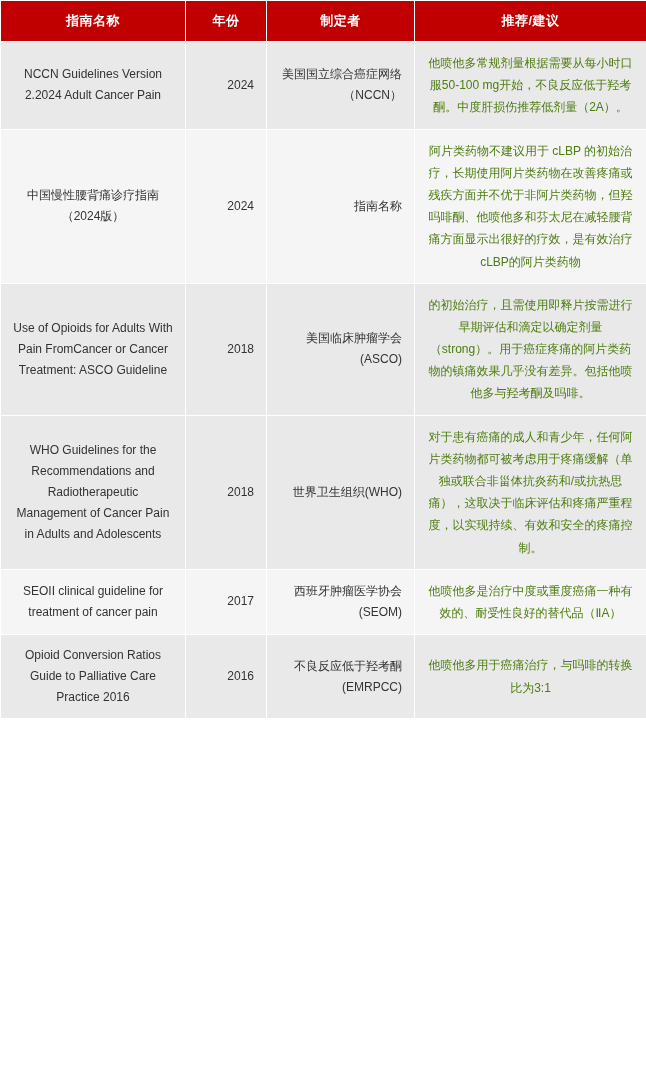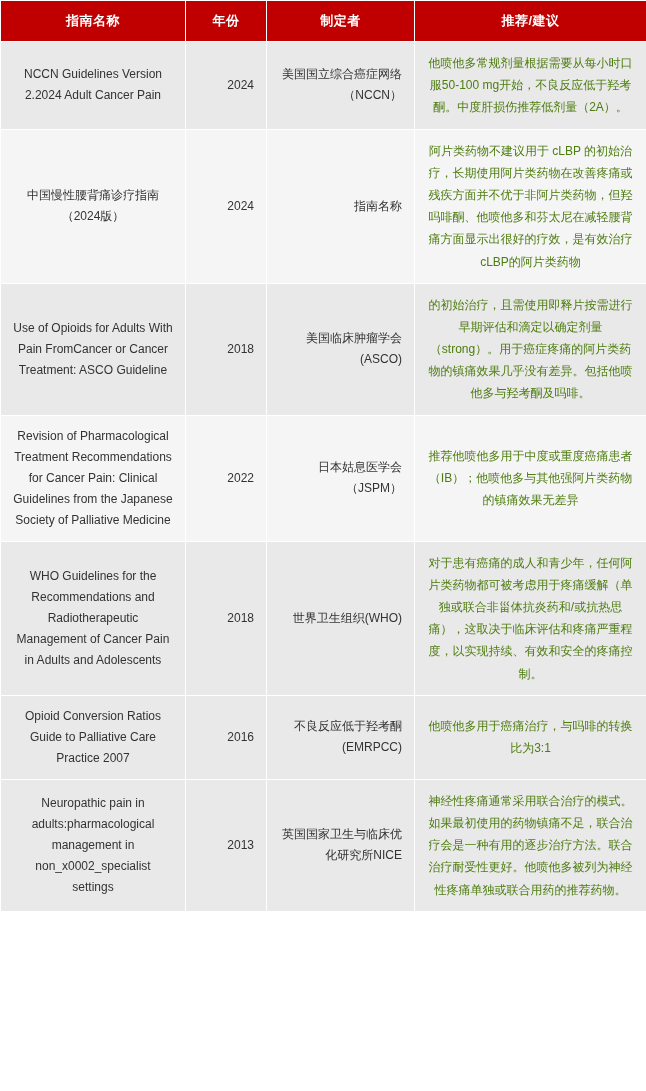--- a/index.html
+++ b/index.html
@@ -97,39 +97,33 @@
         <td class="col-year">2024</td>
         <td class="col-author">指南名称</td>
         <td class="col-rec">阿片类药物不建议用于 cLBP 的初始治疗，长期使用阿片类药物在改善疼痛或残疾方面并不优于非阿片类药物，但羟吗啡酮、他喷他多和芬太尼在减轻腰背痛方面显示出很好的疗效，是有效治疗cLBP的阿片类药物</td>
       </tr>
       <tr class="odd">
         <td class="col-name">Use of Opioids for Adults With Pain FromCancer or Cancer Treatment: ASCO Guideline</td>
         <td class="col-year">2018</td>
         <td class="col-author">美国临床肿瘤学会(ASCO)</td>
         <td class="col-rec">的初始治疗，且需使用即释片按需进行早期评估和滴定以确定剂量（strong）。用于癌症疼痛的阿片类药物的镇痛效果几乎没有差异。包括他喷他多与羟考酮及吗啡。</td>
       </tr>
-      <tr class="even">
-        <td class="col-name">Revision of Pharmacological Treatment Recommendations for Cancer Pain: Clinical Guidelines from the Japanese Society of Palliative Medicine</td>
-        <td class="col-year">2022</td>
-        <td class="col-author">日本姑息医学会（JSPM）</td>
-        <td class="col-rec">推荐他喷他多用于中度或重度癌痛患者（ⅠB）；他喷他多与其他强阿片类药物的镇痛效果无差异</td>
-      </tr>
       <tr class="odd">
         <td class="col-name">WHO Guidelines for the Recommendations and Radiotherapeutic Management of Cancer Pain in Adults and Adolescents</td>
         <td class="col-year">2018</td>
         <td class="col-author">世界卫生组织(WHO)</td>
         <td class="col-rec">对于患有癌痛的成人和青少年，任何阿片类药物都可被考虑用于疼痛缓解（单独或联合非甾体抗炎药和/或抗热思痛），这取决于临床评估和疼痛严重程度，以实现持续、有效和安全的疼痛控制。</td>
       </tr>
+      <tr class="even">
+        <td class="col-name">SEOII clinical guideline for treatment of cancer pain</td>
+        <td class="col-year">2017</td>
+        <td class="col-author">西班牙肿瘤医学协会(SEOM)</td>
+        <td class="col-rec">他喷他多是治疗中度或重度癌痛一种有效的、耐受性良好的替代品（ⅡA）</td>
+      </tr>
       <tr class="odd">
-        <td class="col-name">Opioid Conversion Ratios Guide to Palliative Care Practice 2007</td>
+        <td class="col-name">Opioid Conversion Ratios Guide to Palliative Care Practice 2016</td>
         <td class="col-year">2016</td>
         <td class="col-author">不良反应低于羟考酮(EMRPCC)</td>
         <td class="col-rec">他喷他多用于癌痛治疗，与吗啡的转换比为3:1</td>
-      </tr>
-      <tr class="odd">
-        <td class="col-name">Neuropathic pain in adults:pharmacological management in non_x0002_specialist settings</td>
-        <td class="col-year">2013</td>
-        <td class="col-author">英国国家卫生与临床优化研究所NICE</td>
-        <td class="col-rec">神经性疼痛通常采用联合治疗的模式。如果最初使用的药物镇痛不足，联合治疗会是一种有用的逐步治疗方法。联合治疗耐受性更好。他喷他多被列为神经性疼痛单独或联合用药的推荐药物。</td>
       </tr>
     </tbody>
   </table>
 </div>
 
 </body></html>

